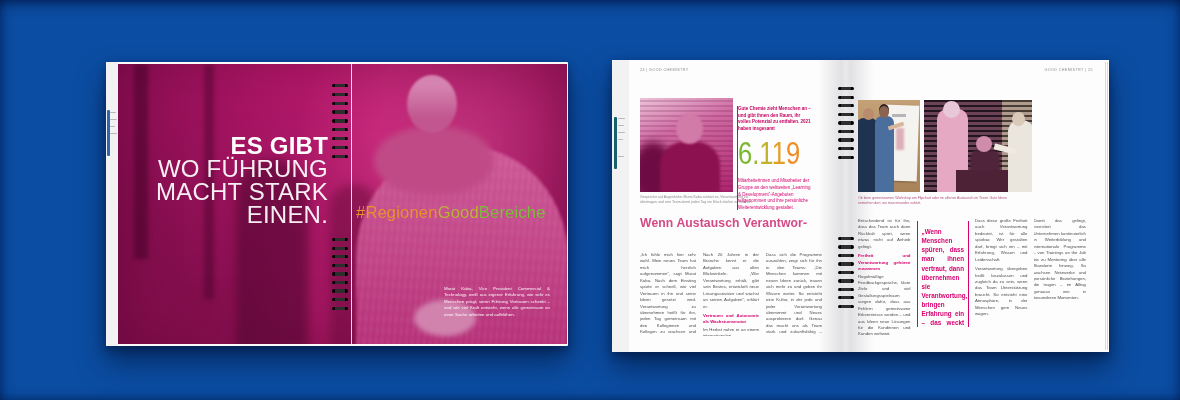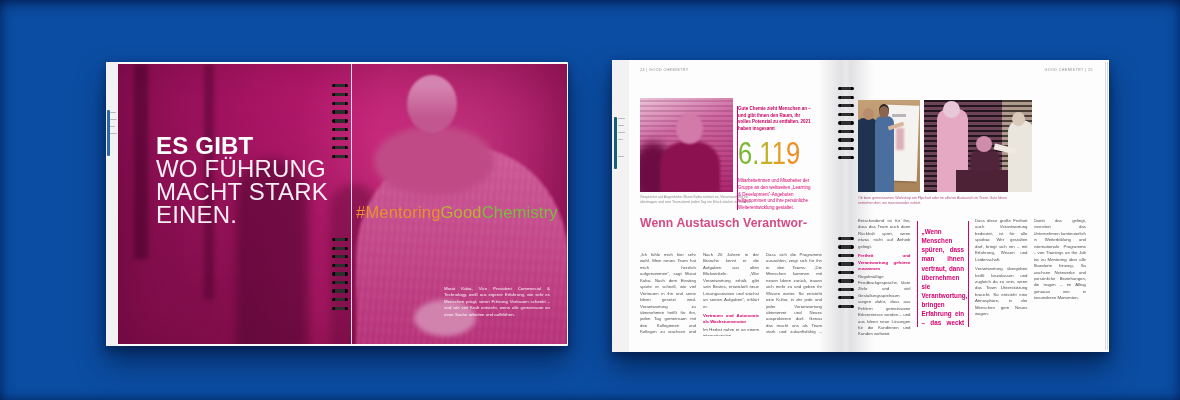--- a/index.html
+++ b/index.html
@@ -32,21 +32,21 @@
   .silh1{left:118px;top:95px;width:72px;height:190px;border-radius:40px 40px 0 0;background:rgba(70,4,42,.5);filter:blur(5px);}
   .silh2{left:212px;top:120px;width:48px;height:165px;border-radius:26px 26px 0 0;background:rgba(88,6,50,.42);filter:blur(5px);}
   .man-head{left:289px;top:11px;width:50px;height:58px;border-radius:50%;
     background:linear-gradient(180deg,#d584b0 18%,#c2568f 75%);filter:blur(1.3px);}
   .man-shoulders{left:256px;top:62px;width:120px;height:70px;border-radius:50%;background:#c04a86;filter:blur(3px);}
   .man-torso{left:238px;top:84px;width:212px;height:200px;border-radius:46% 46% 0 0/55% 55% 0 0;
     background:repeating-linear-gradient(95deg,rgba(255,255,255,.13) 0 1.6px,transparent 1.6px 6px),
                linear-gradient(180deg,#cd5896,#b52e77);filter:blur(1.6px);}
   .hands{left:296px;top:236px;width:62px;height:36px;border-radius:50%;background:#d183ae;filter:blur(2.4px);}
 
-  .cover-headline{position:absolute;left:38px;top:70px;color:#fff;font-size:24px;line-height:23px;letter-spacing:.2px;}
+  .cover-headline{position:absolute;left:38px;top:70px;color:#fff;font-size:24px;line-height:23px;letter-spacing:.2px;text-align:right;}
   .cover-headline .b{font-weight:700;}
   .cover-headline .l{font-weight:400;color:rgba(255,255,255,.93);}
   .hashtag{position:absolute;left:238px;top:139px;font-size:16.5px;font-weight:400;letter-spacing:.2px;}
   .cover-caption{position:absolute;left:326px;top:222px;width:106px;font-size:4.4px;line-height:1.45;
     color:rgba(255,255,255,.95);text-align:justify;}
 
   .spine-line{position:absolute;left:233px;top:0;bottom:0;width:1.2px;background:rgba(255,255,255,.85);}
   .coil{position:absolute;width:16px;display:flex;flex-direction:column;justify-content:space-between;z-index:6;}
   .coil b{display:block;height:3.3px;border-radius:2px;
     background:linear-gradient(90deg,#000 0 3px,#2e2e2e 3px 13px,#000 13px);}
@@ -152,21 +152,21 @@
       <div class="shape man-head"></div>
       <div class="shape hands"></div>
 
       <div class="cover-headline">
         <div class="b">ES GIBT</div>
         <div class="l">WO FÜHRUNG</div>
         <div class="l">MACHT STARK</div>
         <div class="l">EINEN.</div>
       </div>
 
-      <div class="hashtag"><span style="color: rgb(232, 146, 44);">#Mentoring</span><span style="color: rgb(185, 180, 51);">Good</span><span style="color: rgb(121, 189, 59);">Chemistry</span></div>
+      <div class="hashtag"><span style="color: rgb(232, 146, 44);">#Regionen</span><span style="color: rgb(185, 180, 51);">Good</span><span style="color: rgb(121, 189, 59);">Bereiche</span></div>
 
       <div class="cover-caption">Murat Kaba, Vice President Commercial &amp; Technology, weiß aus eigener Erfahrung, wie sehr es Menschen prägt, wenn Führung Vertrauen schenkt – und wie viel Kraft entsteht, wenn alle gemeinsam an einer Sache arbeiten und aufblühen.</div>
 
       <div class="spine-line"></div>
     </div>
 
     <div class="coil top">
         <b></b>
         <b></b>
         <b></b>

